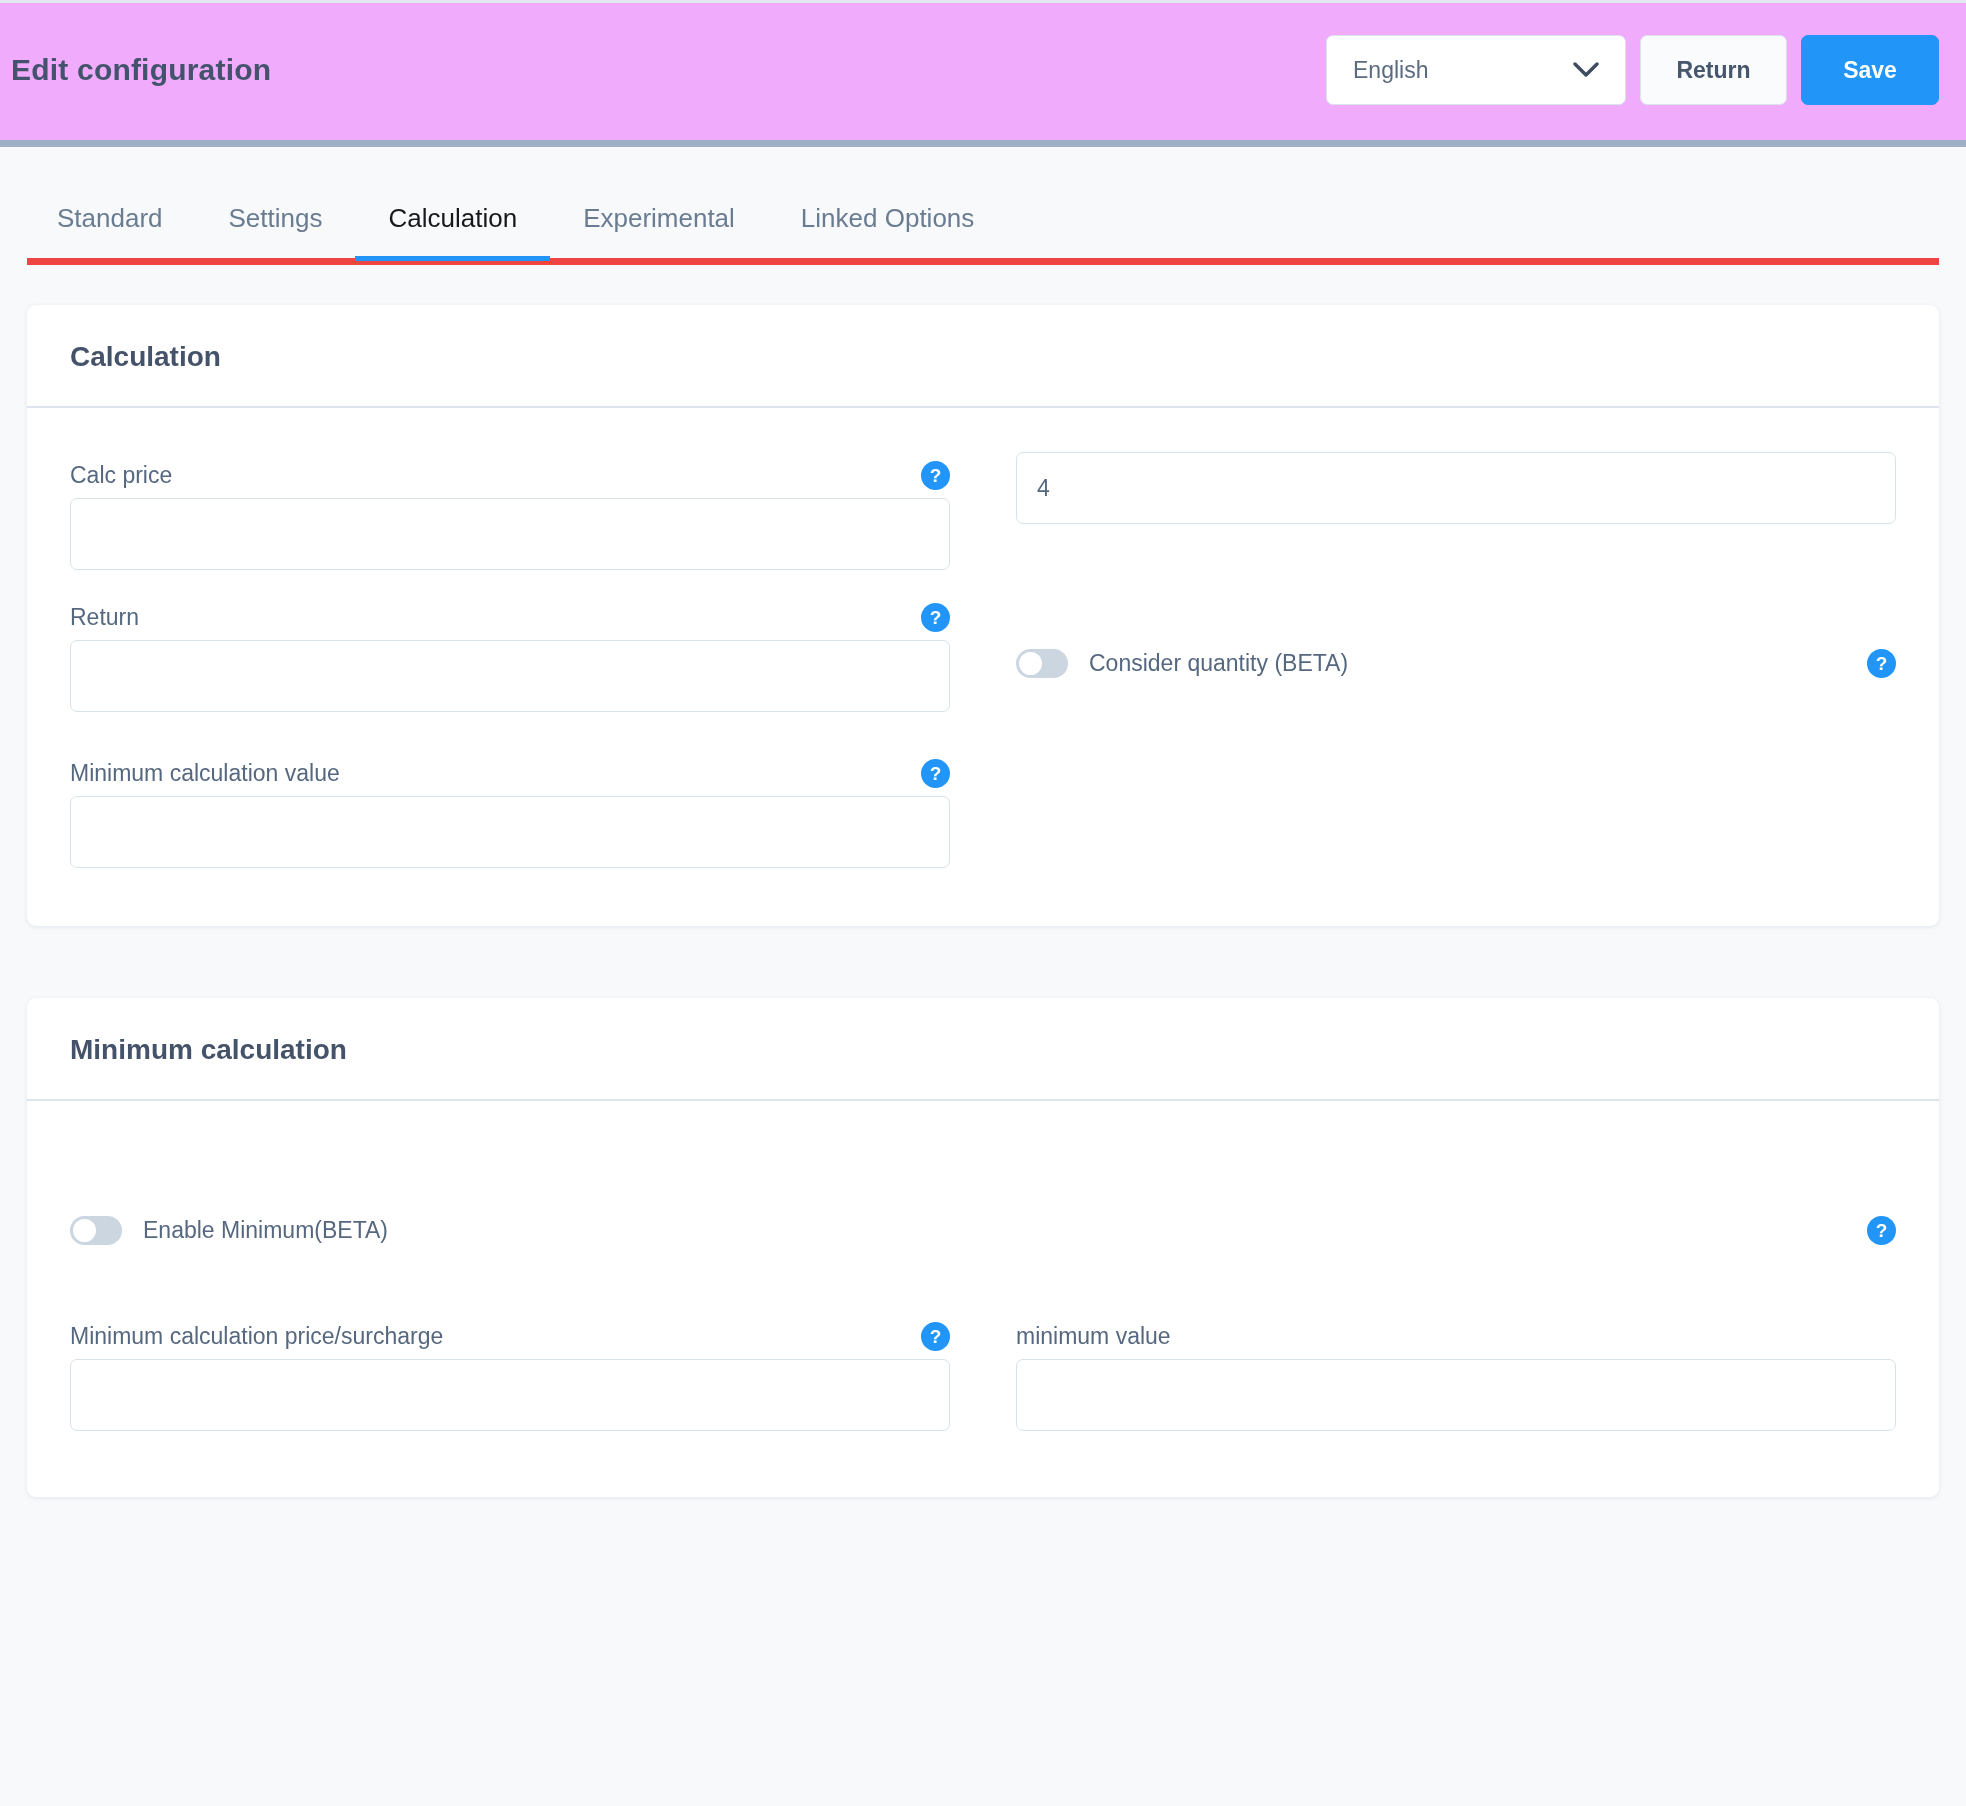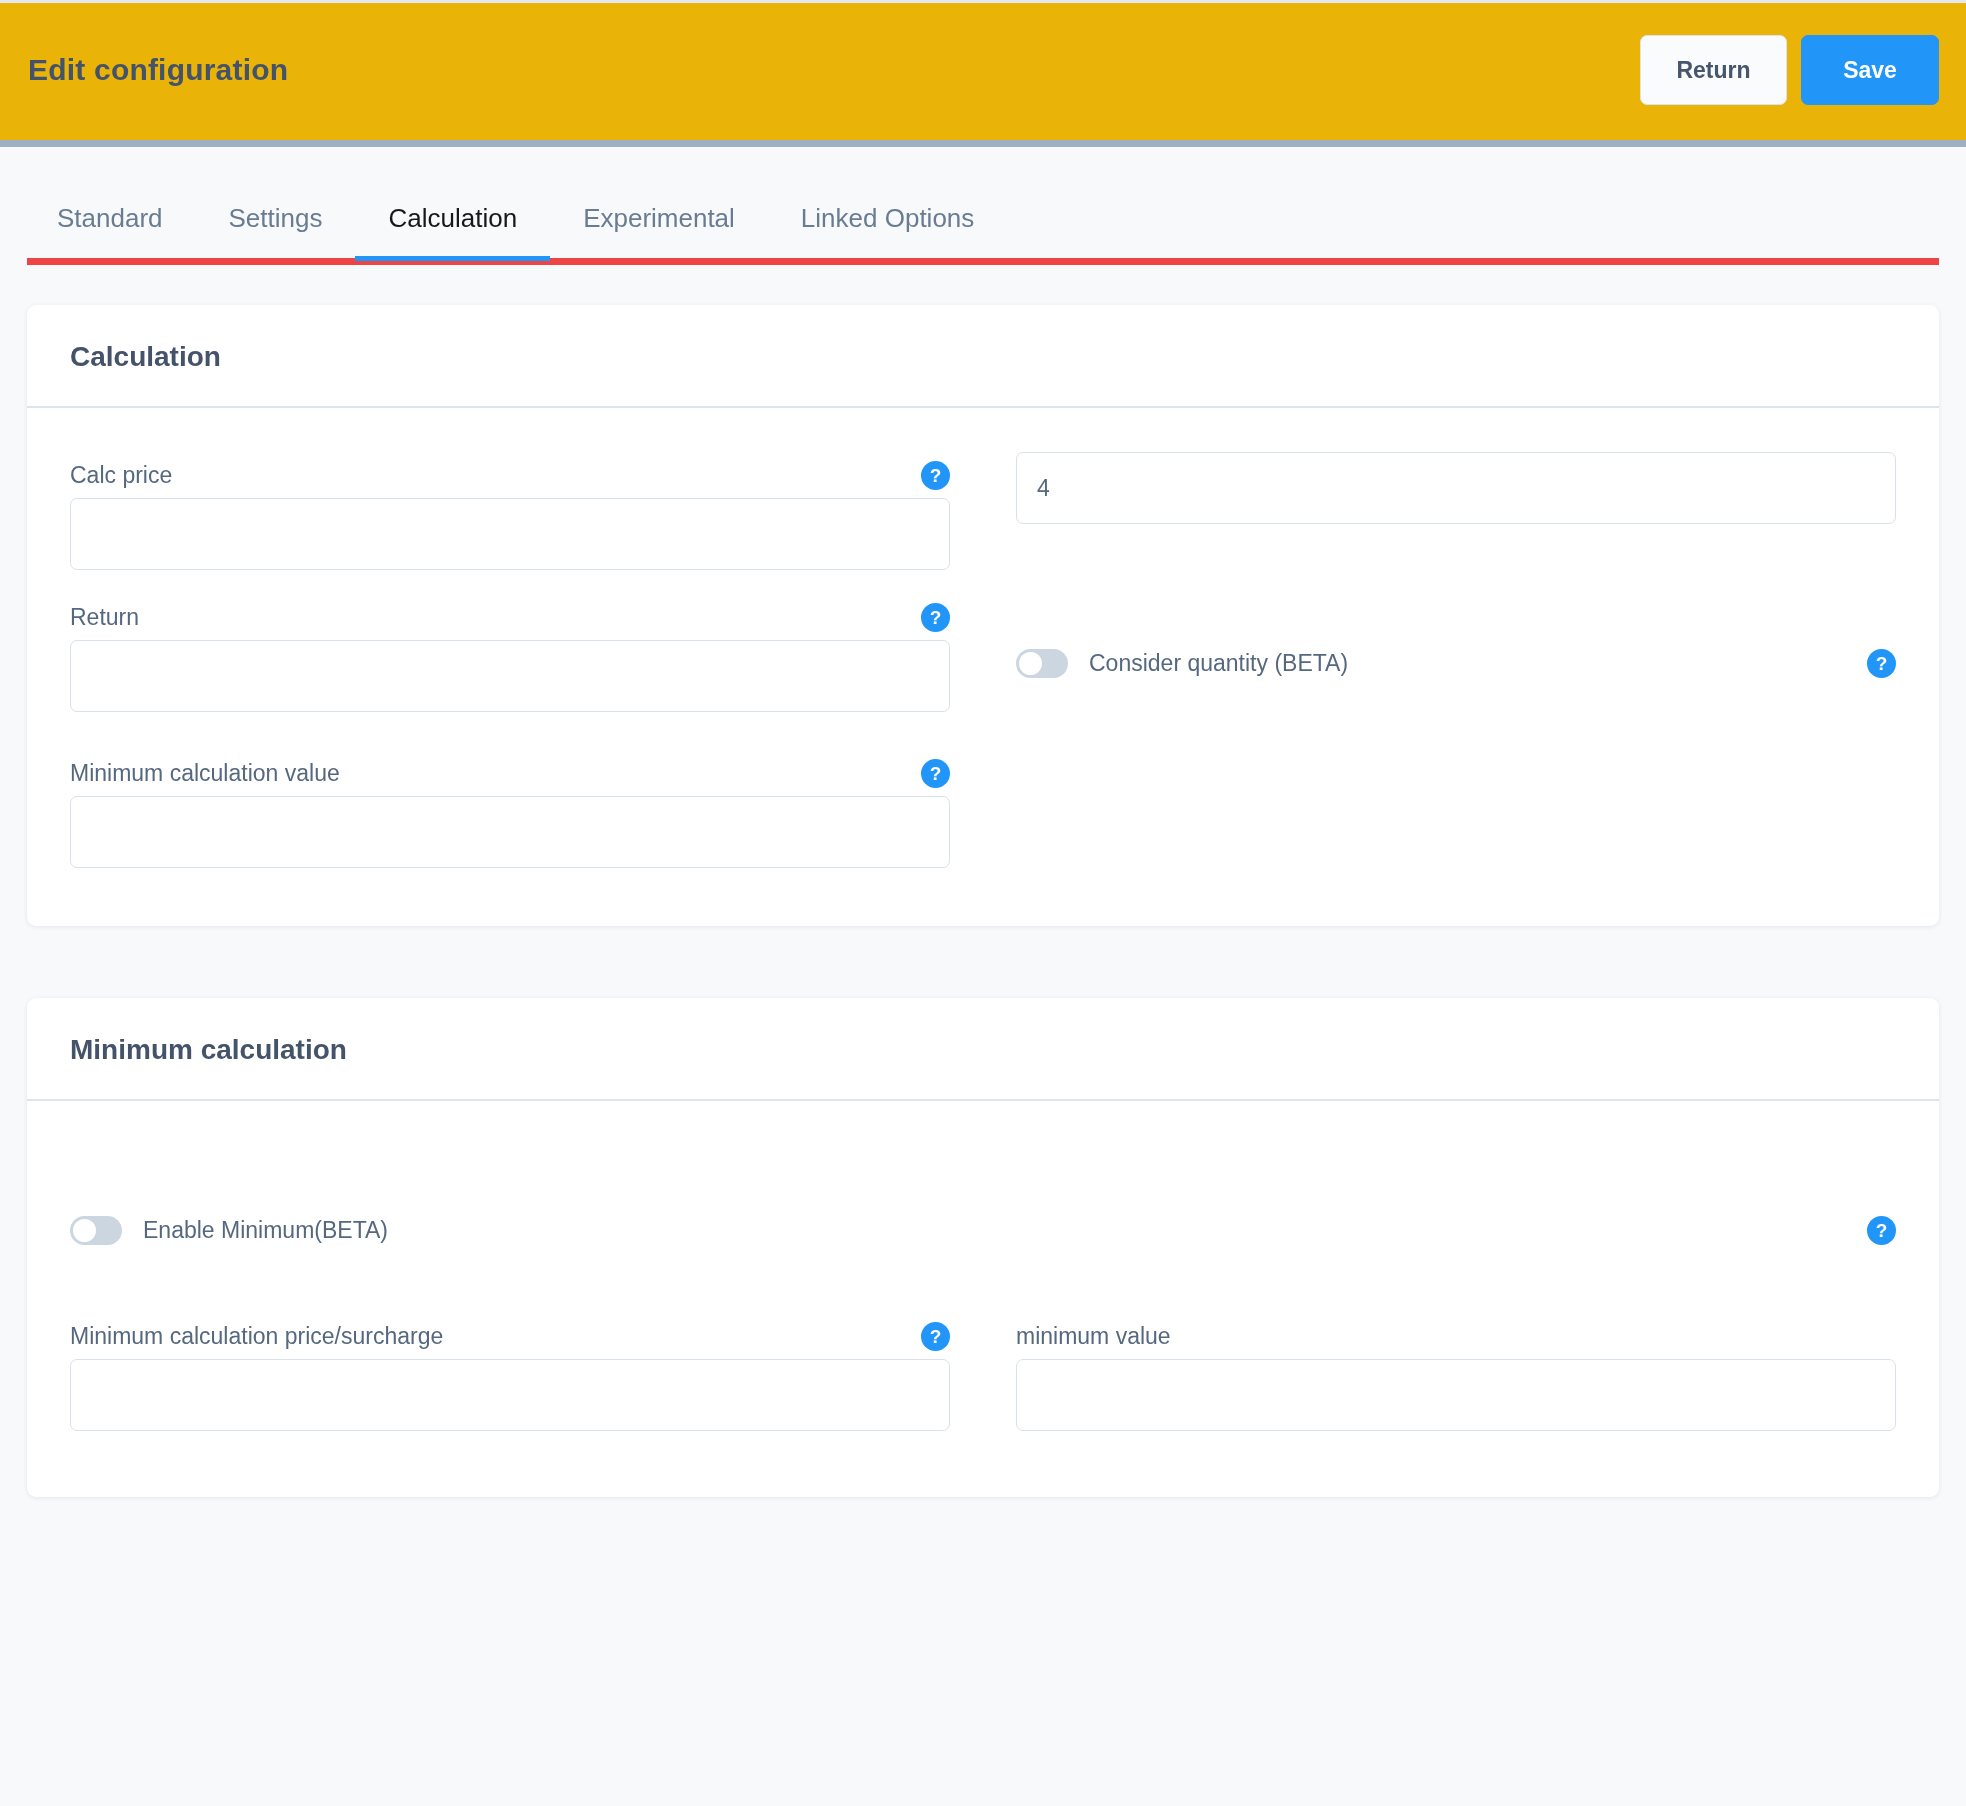--- a/index.html
+++ b/index.html
@@ -12,24 +12,24 @@
     background: #f7f9fb;
     font-family: "Liberation Sans", sans-serif;
     color: #4e5d6e;
     overflow: hidden;
   }
 
   
   .topbar {
     position: relative;
     height: 140px;
-    background: #eab308;
-    display: flex;
-    align-items: center;
-    padding: 0 27px 0 28px;
+    background: #f0abfc;
+    display: flex;
+    align-items: center;
+    padding: 0 27px 0 11px;
     gap: 24px;
   }
   .topbar-title {
     font-size: 30px;
     font-weight: bold;
     color: #43536b;
     letter-spacing: 0.2px;
   }
   .topbar-actions {
     margin-left: auto;
@@ -225,20 +225,28 @@
   .min-body { padding: 44px 43px 58px 43px; }
 </style>
 </head>
 <body>
 
 <div class="topbar">
   <div class="topbar-rule-top"></div>
   <div class="topbar-title">Edit configuration</div>
   <div class="topbar-actions">
 
+    <div class="lang-select">
+      <span>English</span>
+      <span class="chev">
+        <svg width="26" height="16" viewBox="0 0 26 16" aria-hidden="true">
+          <path d="M2 2 L13 13 L24 2" fill="none" stroke="#3e4c60" stroke-width="3.4" stroke-linecap="round" stroke-linejoin="round"></path>
+        </svg>
+      </span>
+    </div>
 
     <div class="btn btn-return">Return</div>
     <div class="btn btn-save">Save</div>
   </div>
 </div>
 <div class="topbar-rule"></div>
 
 <div class="tabs-wrap">
   <div class="tabs">
     <div class="tab">Standard</div>

